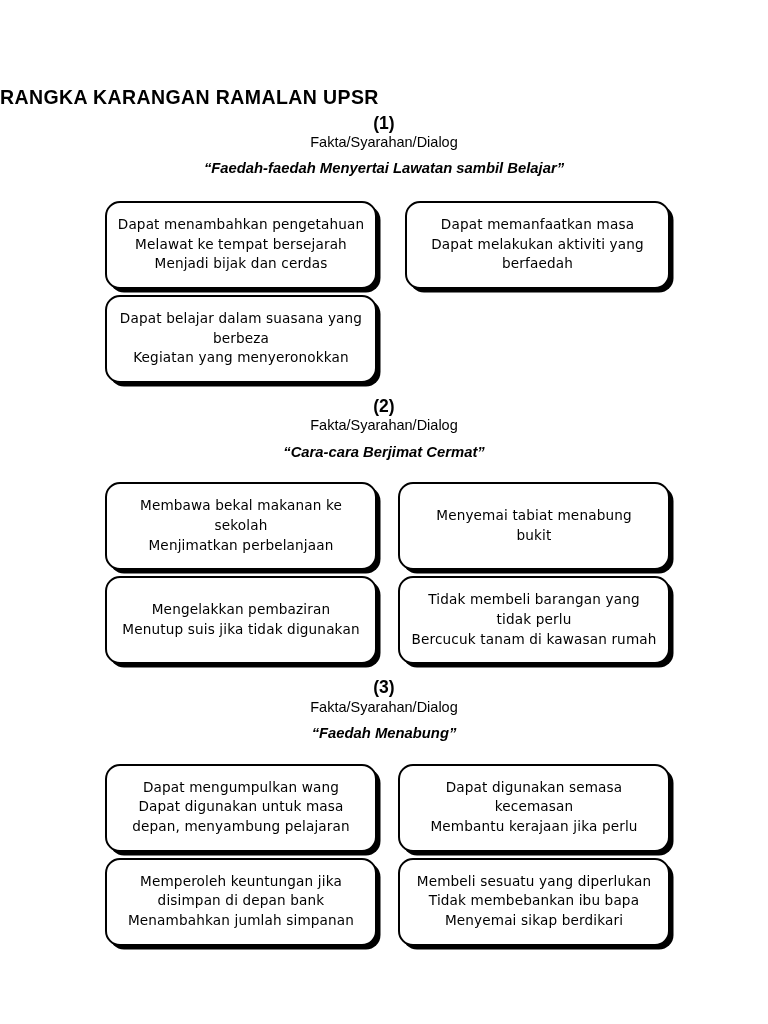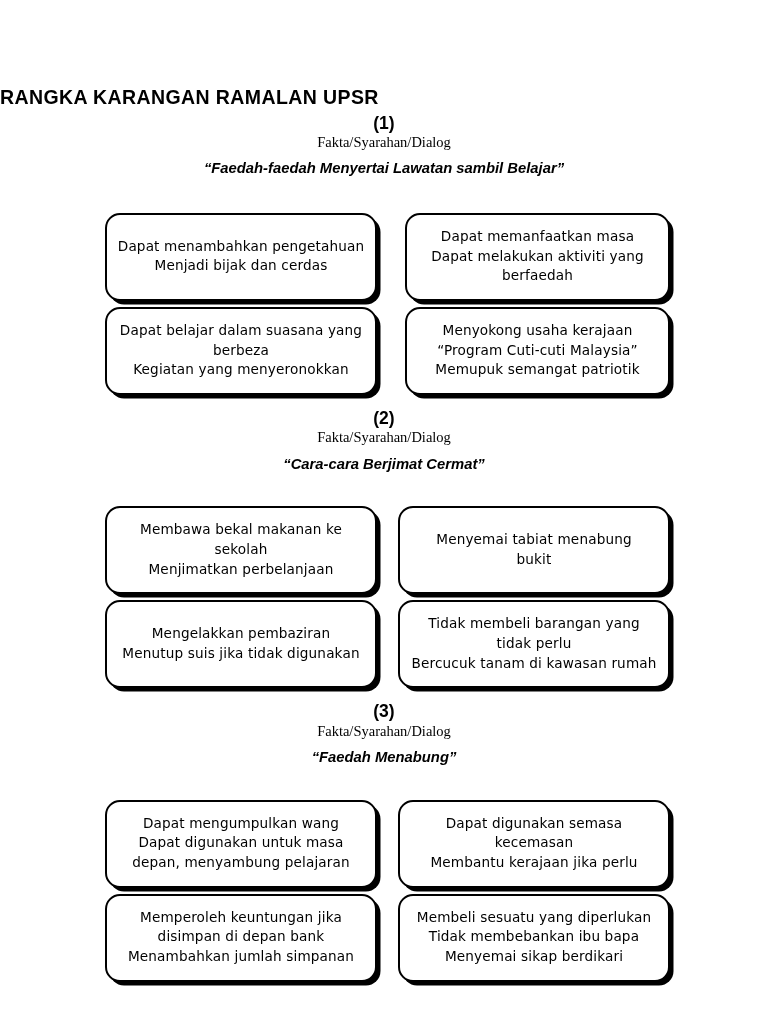--- a/index.html
+++ b/index.html
@@ -43,42 +43,41 @@
   .section-number {
     display: block;
     font-family: "Liberation Sans", sans-serif;
     font-weight: bold;
     font-size: 17.5px;
     margin-top: 6px;
   }
 
   .section-kind {
     display: block;
-    font-family: Liberation Serif, serif;
+    font-family: Liberation Sans, sans-serif;
     font-weight: normal;
     font-size: 14.5px;
     margin-top: 1px;
   }
 
   .section-topic {
     display: block;
     font-family: "Liberation Sans", sans-serif;
     font-weight: bold;
     font-style: italic;
     font-size: 14.8px;
     margin-top: 10px;
   }
 
   
   .box-grid {
     position: relative;
     width: 768px;
     box-sizing: border-box;
     padding: 8px 98px 0 105px;
-    margin-top: 12px;
   }
 
   .box-row {
     display: flex;
     justify-content: space-between;
     align-items: stretch;
     margin-bottom: 6px;
   }
   .box-row:last-child { margin-bottom: 0; }
 
@@ -132,38 +131,34 @@
     <span class="section-kind">Fakta/Syarahan/Dialog</span>
     <span class="section-topic">“Faedah-faedah Menyertai Lawatan sambil Belajar”</span>
   </div>
 
   <div class="sec-gap-1"></div>
 
   <div class="box-grid s1">
     <div class="box-row">
       <div class="box box-col-left">
         <div class="box-line">Dapat menambahkan pengetahuan</div>
+        <div class="box-line">Melawat ke tempat bersejarah</div>
         <div class="box-line">Menjadi bijak dan cerdas</div>
       </div>
       <div class="box box-col-right">
         <div class="box-line">Dapat memanfaatkan masa</div>
         <div class="box-line">Dapat melakukan aktiviti yang</div>
         <div class="box-line">berfaedah</div>
       </div>
     </div>
     <div class="box-row">
       <div class="box box-col-left">
         <div class="box-line">Dapat belajar dalam suasana yang</div>
         <div class="box-line">berbeza</div>
         <div class="box-line">Kegiatan yang menyeronokkan</div>
-      </div>
-      <div class="box box-col-right">
-        <div class="box-line">Menyokong usaha kerajaan</div>
-        <div class="box-line">“Program Cuti-cuti Malaysia”</div>
-        <div class="box-line">Memupuk semangat patriotik</div>
       </div>
     </div>
   </div>
 
   <div class="section-head" style="margin-top:14px;">
     <span class="section-number">(2)</span>
     <span class="section-kind">Fakta/Syarahan/Dialog</span>
     <span class="section-topic">“Cara-cara Berjimat Cermat”</span>
   </div>
 

